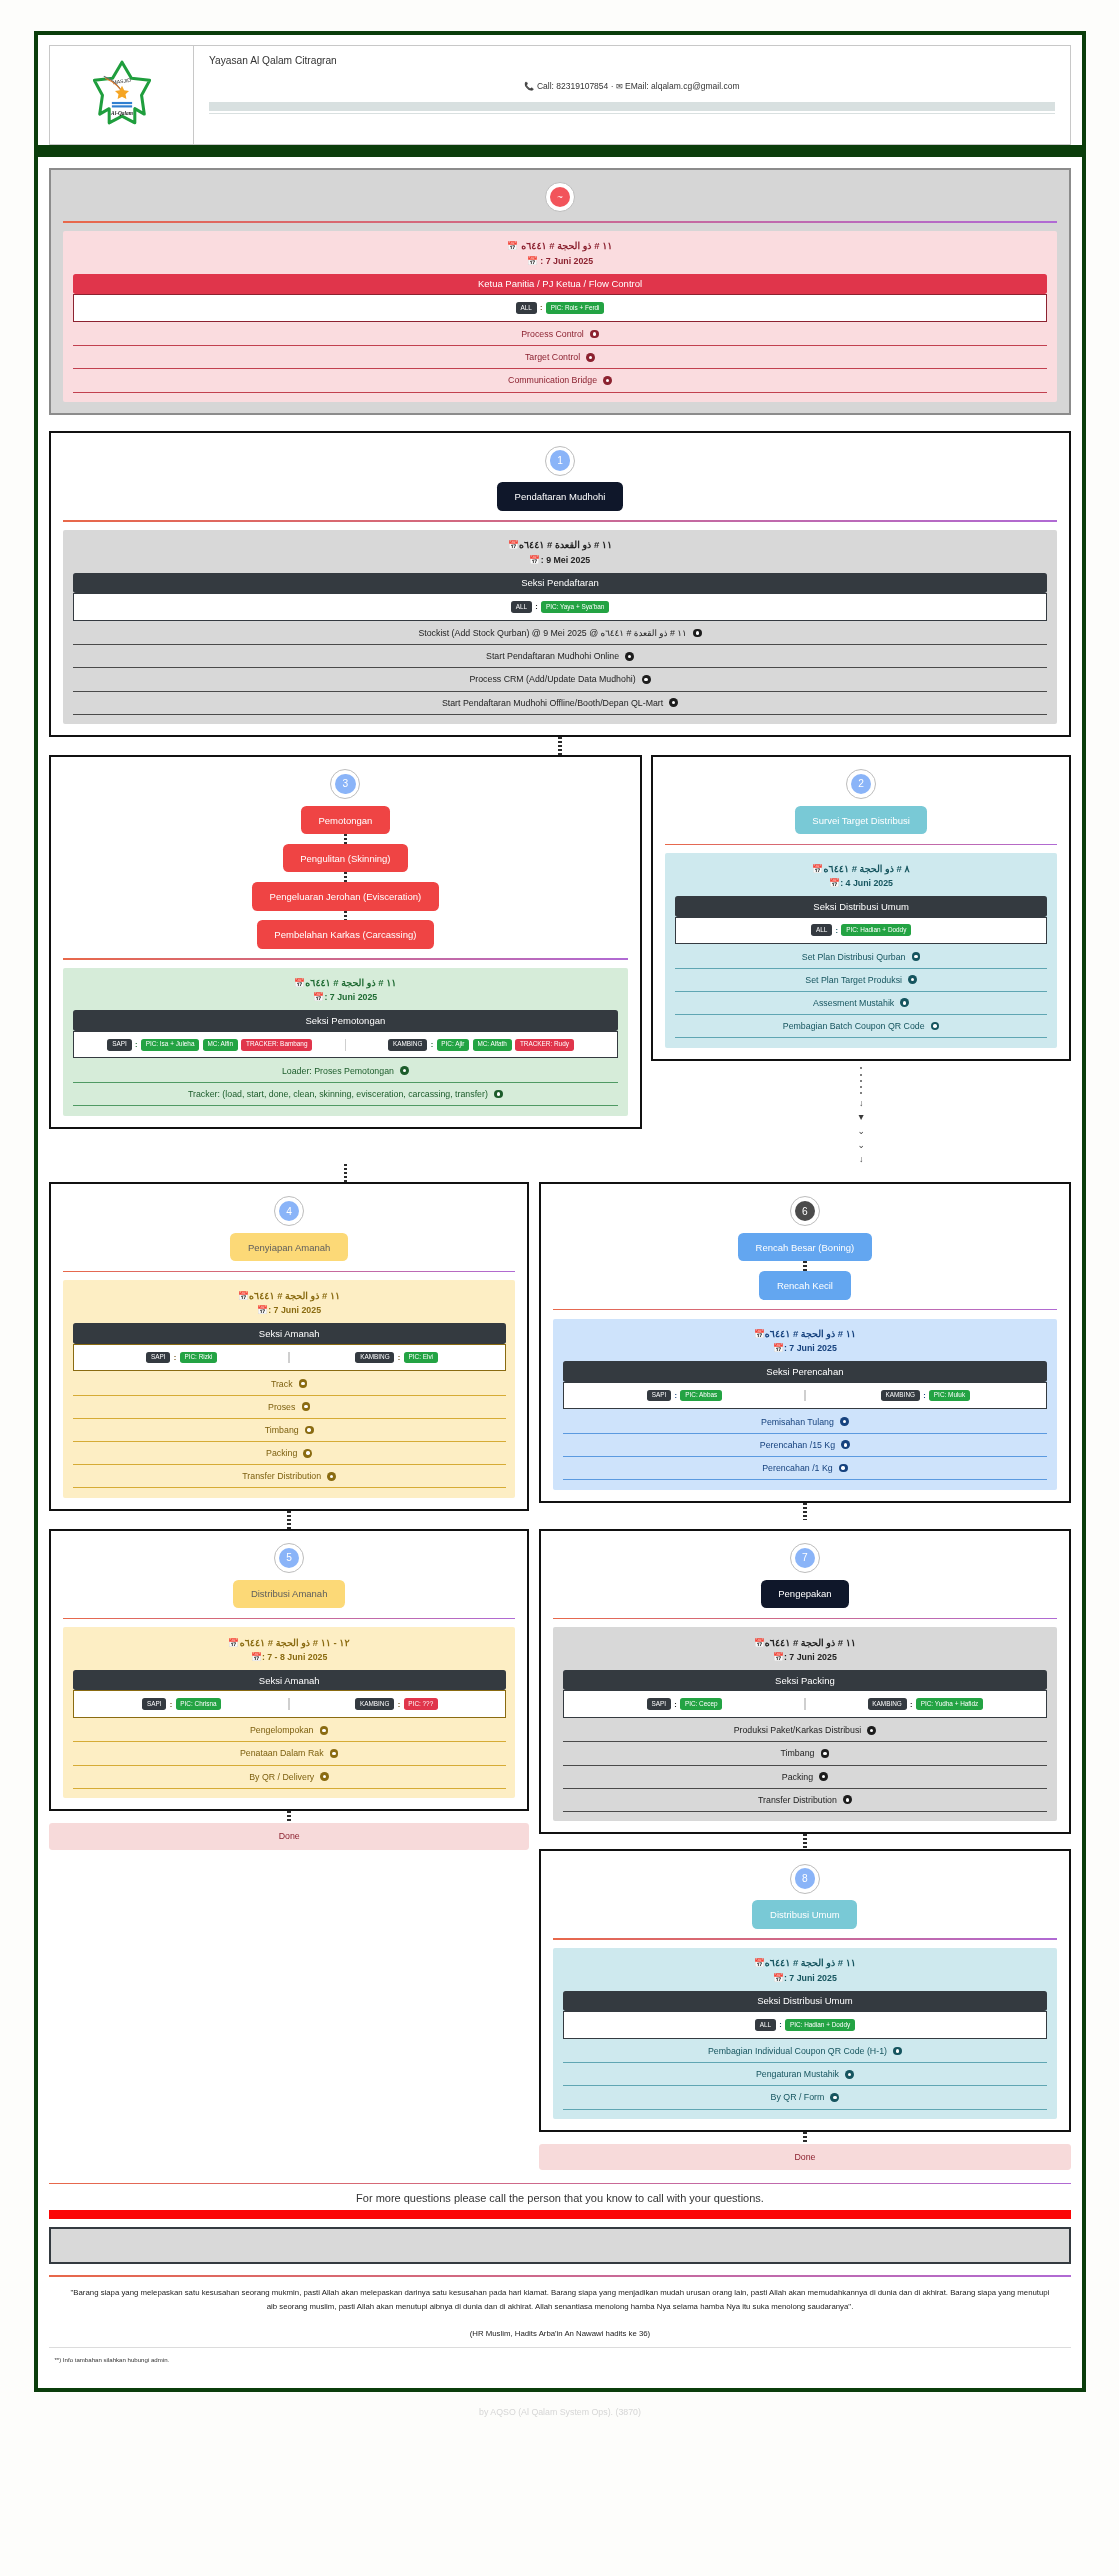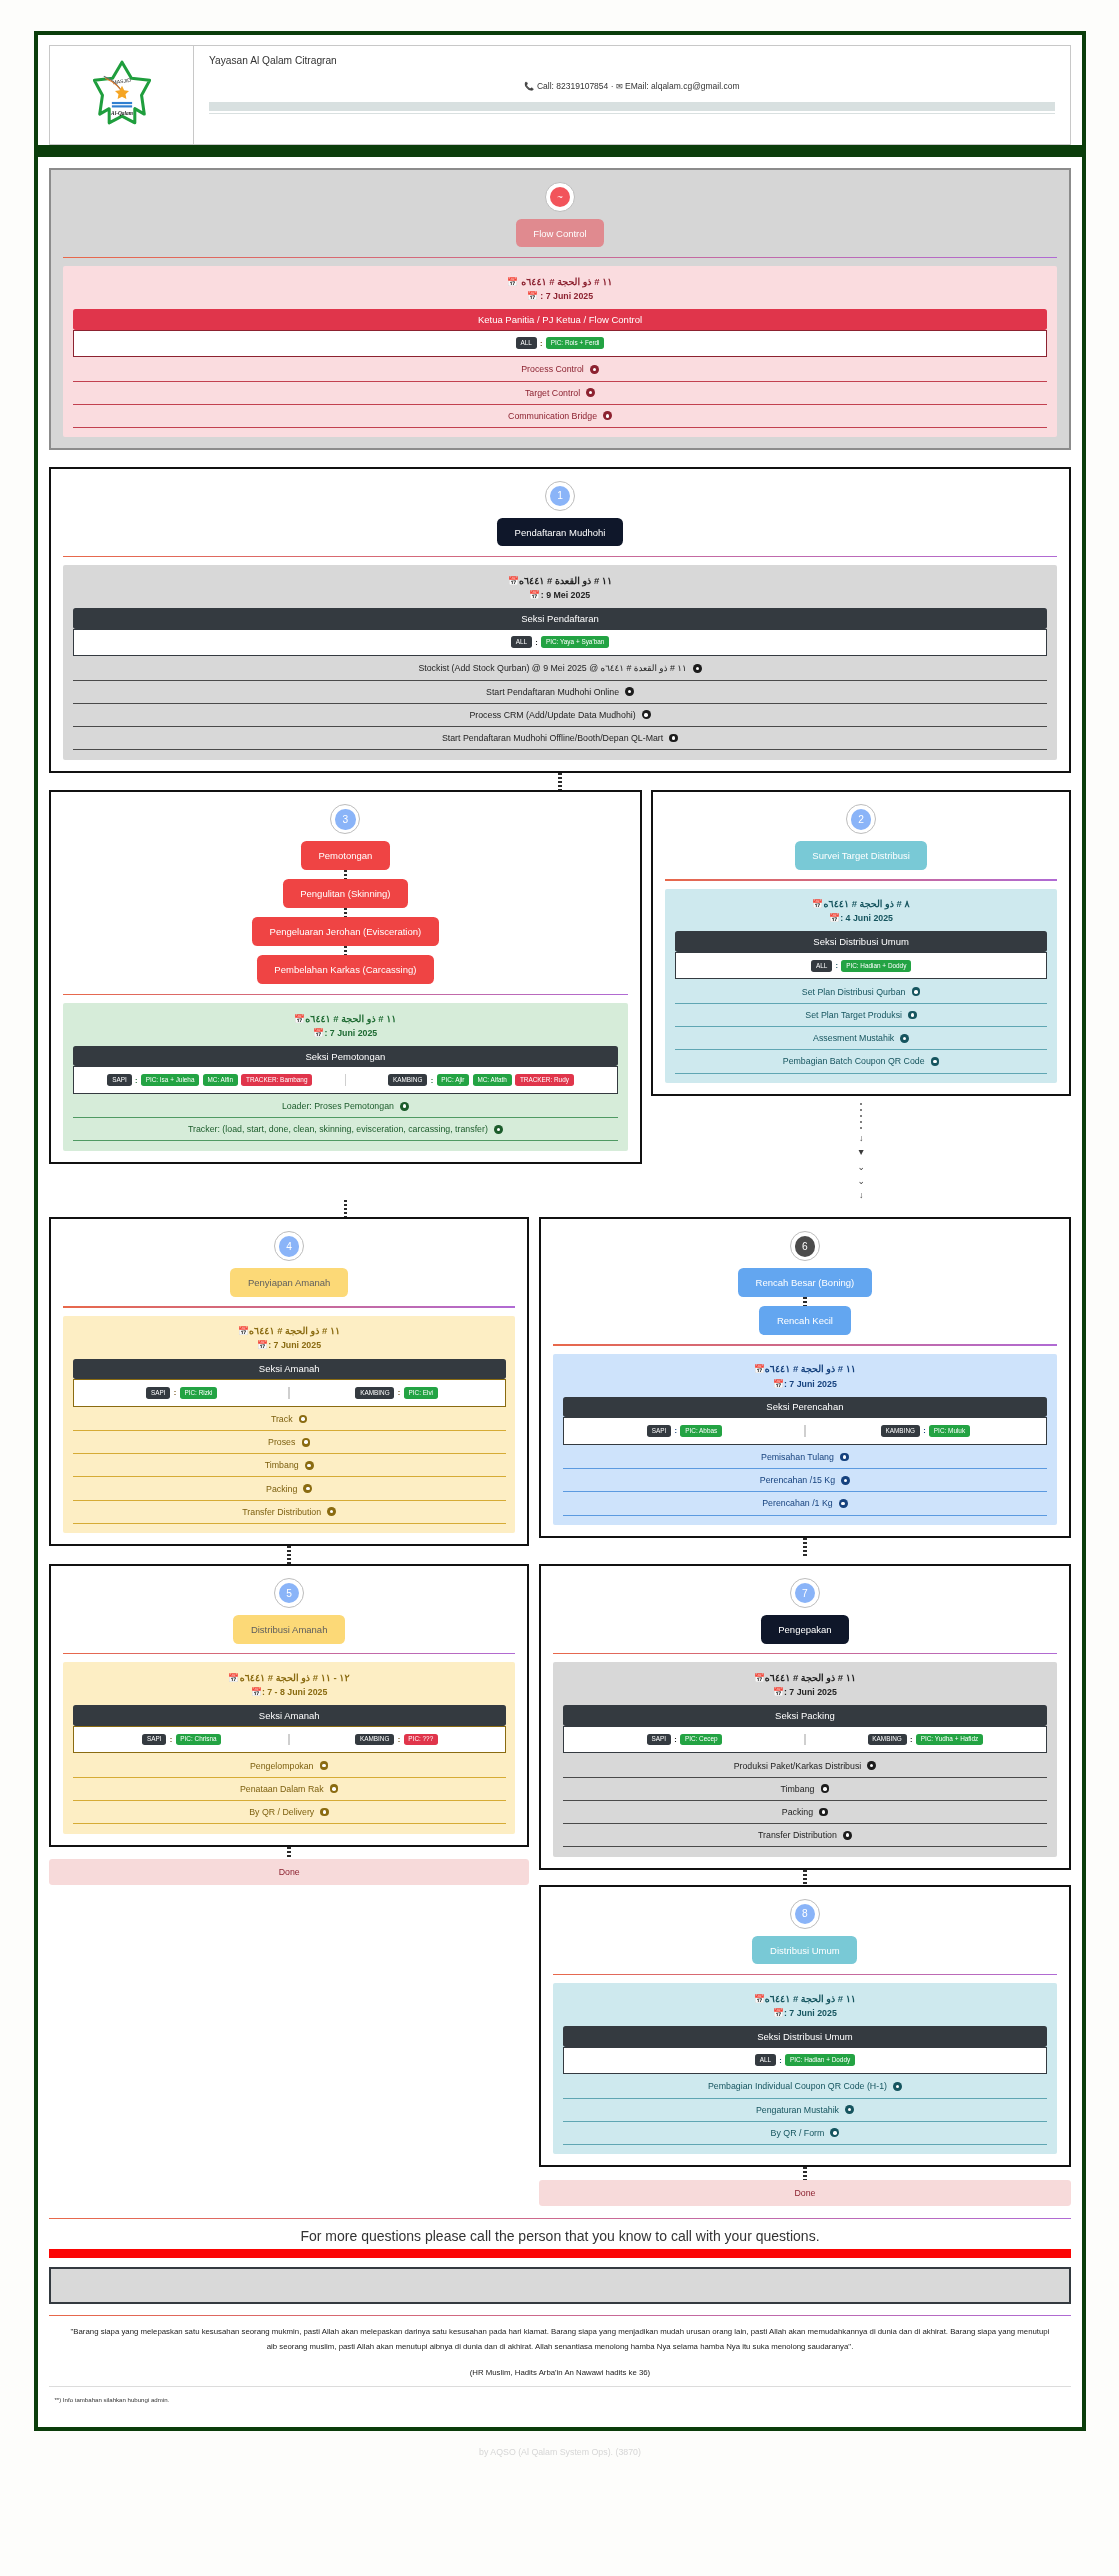--- a/index.html
+++ b/index.html
@@ -118,21 +118,21 @@
 
   .arrowcol { display:flex; flex-direction:column; align-items:center; gap:4.1px;
               color:#3a3a3a; font-size:8.8px; padding-top:6.8px; }
   .arrowcol .dotsml { width:2px; height:2px; background:#555; border-radius:50%; }
 
   
   .row-2col { display:flex; gap:9.5px; align-items:flex-start; }
   .col-left { width:47%; } .col-right { flex:1; }
 
   
-  .foot-note { text-align:center; font-size:14px; color:#333; padding:4.1px 0 2.7px 0; }
+  .foot-note { text-align:center; font-size:11px; color:#333; padding:4.1px 0 2.7px 0; }
   .redbar { height:9.5px; background:#fb0505; margin:2.7px 0; }
   .greyblock { height:37px; background:#d9d9d9; border:2px solid #343a40; margin-top:8.1px; }
   .hadith { font-size:7.8px; line-height:1.85; text-align:center; color:#222; padding:9.5px 17.6px 2.7px 17.6px;}
   .hadith-src { text-align:center; font-size:7.8px; color:#222; padding:11px 0 9.5px 0; }
   .hr-light { border-top:0.7px solid #dcdcdc; }
   .adminnote { font-size:6.1px; color:#333; padding:8.1px 5.4px 9.5px 5.4px; }
   .bylinewrap { text-align:center; padding:13.6px 0 17.6px 0; }
   .byline { font-size:8.8px; color:#d6d6d6; }
 </style>
 </head>
@@ -174,23 +174,20 @@
   </div>
 
   <div class="shell">
 
     <div class="card flow">
       <div class="numwrap">
         <div class="numbadge red">
           <i>~</i>
         </div>
       </div>
-      <div class="chipcol">
-        <div class="titlechip c-red">Flow Control</div>
-      </div>
       <div class="gradrule"></div>
       <div class="panel p-pink">
         <div class="dateline">
           <span class="cal">📅</span>
           <span>١١ # ذو الحجة # ٦٤٤١ه</span>
         </div>
         <div class="dateline sub">
           <span class="cal">📅</span>
           <span>: </span><span>7 Juni 2025</span>
         </div>

